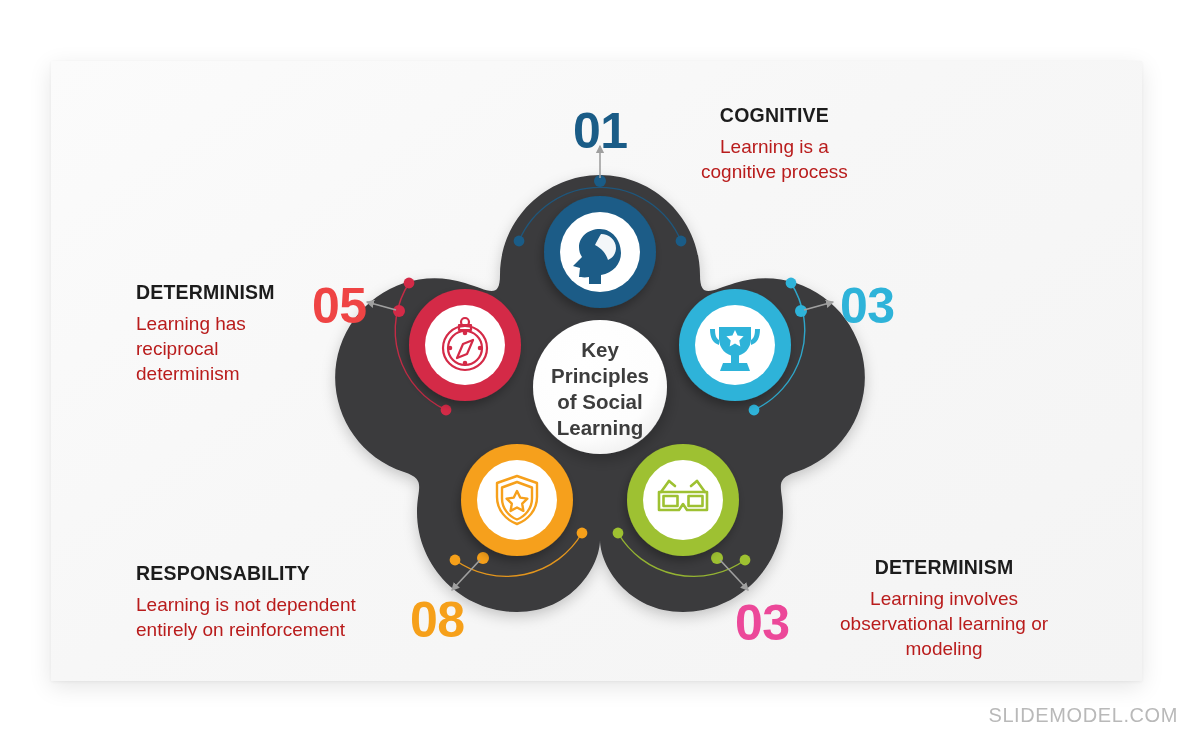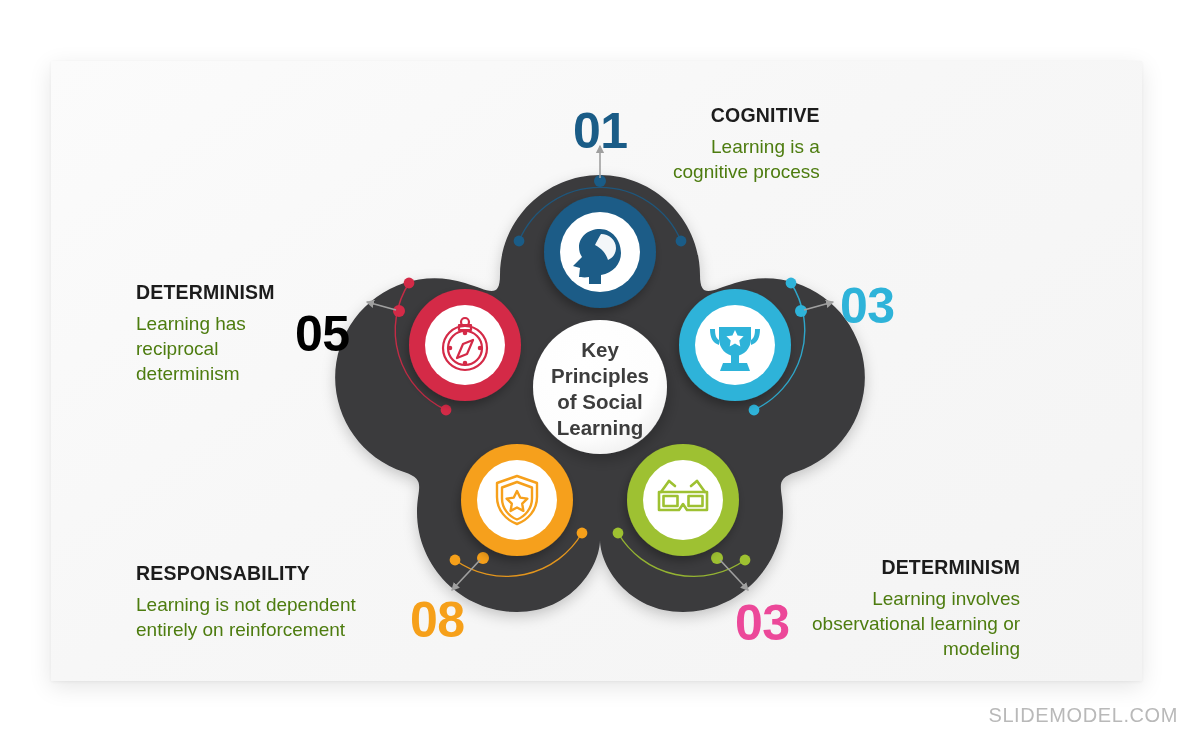--- a/index.html
+++ b/index.html
@@ -45,48 +45,48 @@
     font-weight: bold;
     font-size: 19.5px;
     letter-spacing: 0.2px;
     color: #1c1c1c;
     margin: 0 0 7px 0;
     white-space: nowrap;
   }
   .label-desc {
     font-size: 19px;
     line-height: 25px;
-    color: #4d7c0f;
+    color: #b91c1c;
     margin: 0;
   }
   .num {
     position: absolute;
     font-size: 50px;
     font-weight: 700;
     letter-spacing: -0.5px;
     line-height: 1;
   }
-  .ta-left  { text-align: right; }
+  .ta-left  { text-align: center; margin-left: 28px; }
   .ta-right { text-align: left; }
 
   
   #blk-01 { left: 673px; top: 104px; }
   #num-01 { left: 573px; top: 106px; color: #1a5c87; }
 
   #blk-02 { left: 918px; top: 280px; }
   #num-02 { left: 840px; top: 281px; color: #2eb3d9; }
 
   #blk-03 { left: 812px; top: 556px; }
   #num-03 { left: 735px; top: 598px; color: #ec4899; }
 
   #blk-04 { left: 136px; top: 562px; width: 230px; }
   #num-04 { left: 410px; top: 595px; color: #f6a01a; }
 
   #blk-05 { left: 136px; top: 281px; width: 146px; }
-  #num-05 { left: 295px; top: 281px; color: #000000; margin-top: 28px; }
+  #num-05 { left: 312px; top: 281px; color: #ef4444; }
 
   #watermark {
     position: absolute;
     right: 22px;
     bottom: 16px;
     font-size: 20px;
     letter-spacing: 0.6px;
     color: #b9b9b9;
   }
 </style>

